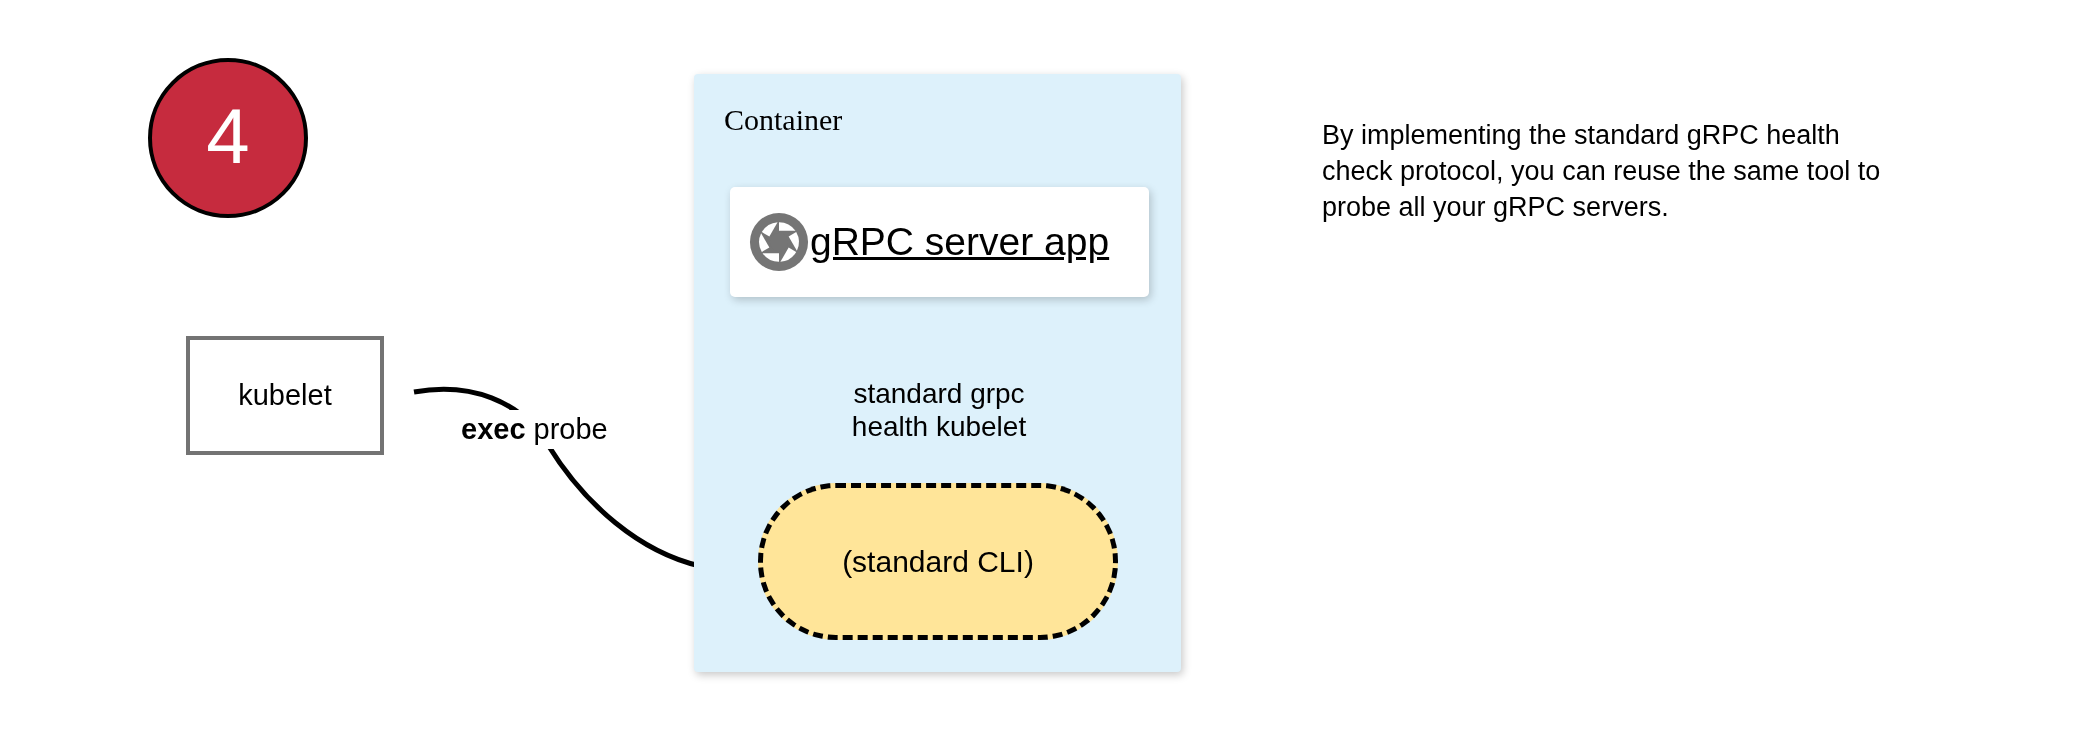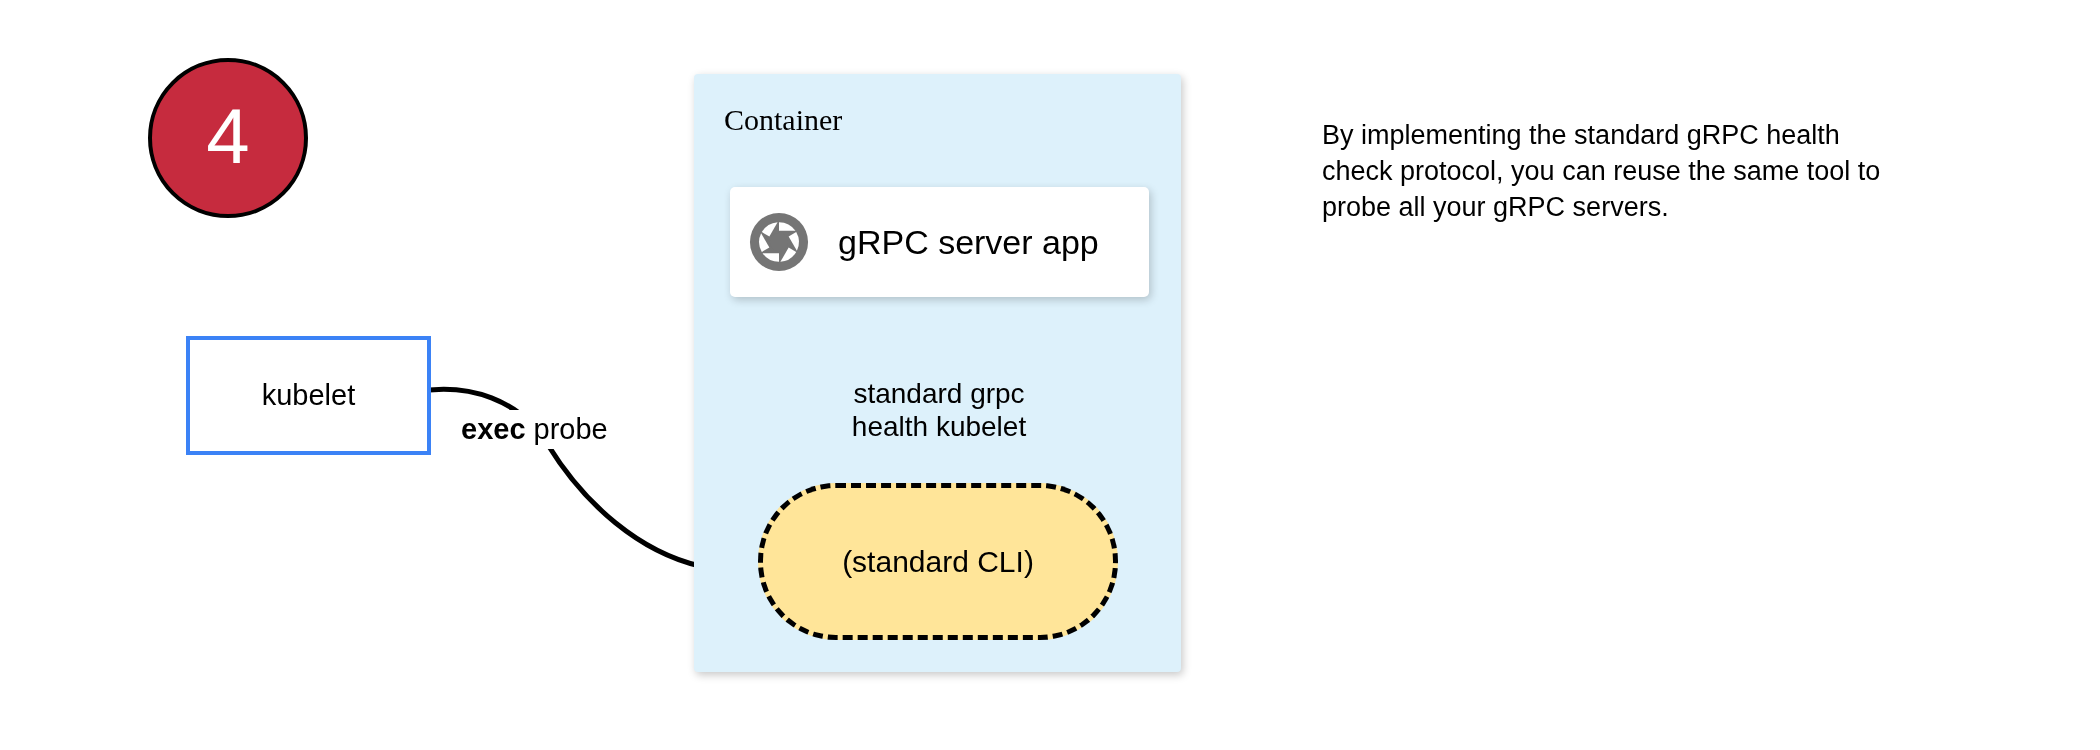--- a/index.html
+++ b/index.html
@@ -38,24 +38,24 @@
     font-weight: 400;
     letter-spacing: 0px;
     transform: translateY(-2px);
   }
 
   
   #kubelet-box {
     position: absolute;
     left: 186px;
     top: 336px;
-    width: 245px;
+    width: 198px;
     height: 119px;
     background: #ffffff;
-    border: 4px solid #3b82f6;
+    border: 4px solid #737373;
     box-sizing: border-box;
     display: flex;
     align-items: center;
     justify-content: center;
   }
   #kubelet-box .label {
     font-size: 29px;
     line-height: 1.2;
   }
 
@@ -94,23 +94,23 @@
     display: flex;
     align-items: center;
     padding-left: 18px;
   }
   #grpc-server-card .icon {
     width: 62px;
     height: 62px;
     flex: 0 0 62px;
   }
   #grpc-server-card .label {
-    font-size: 34px;
-    line-height: 1.2;
-    margin-left: 28px;
+    font-size: 39px;
+    line-height: 1.2;
+    text-decoration: underline;
   }
 
   
   #probe-pill {
     position: absolute;
     left: 758px;
     top: 483px;
     width: 360px;
     height: 157px;
     background: #ffe599;

